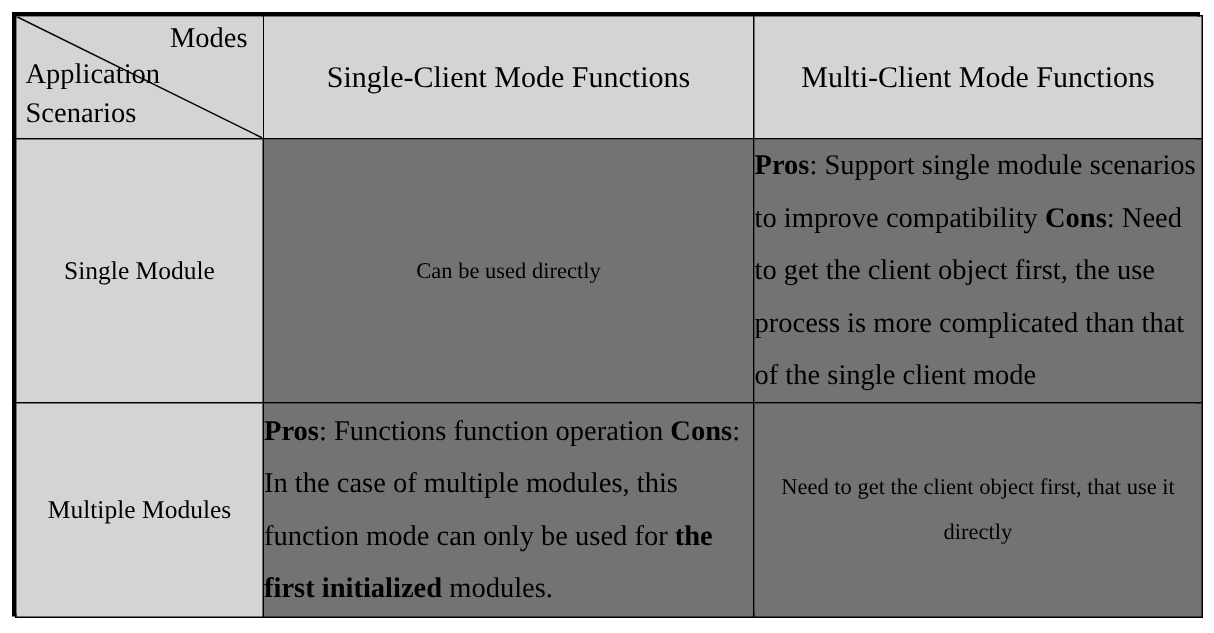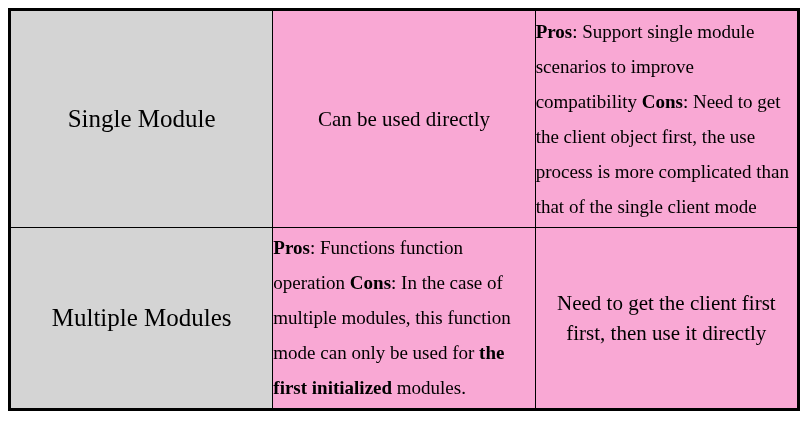--- a/index.html
+++ b/index.html
@@ -41,21 +41,21 @@
 
   .col-row-label { width: 164px; }
   .col-single    { width: 326px; }
   .col-multi     { width: 298px; }
 
   .row-header { height: 82px; }
   .row-single { height: 176px; }
   .row-multi  { height: 143px; }
 
   .shaded { background: #d4d4d4; }
-  .plain  { background: #f9a8d4; }
+  .plain  { background: #737373; }
 
   
   .corner-cell {
     position: relative;
     overflow: hidden;
   }
   .corner-diagonal {
     position: absolute;
     left: 0; top: 0;
     width: 100%; height: 100%;
@@ -89,58 +89,70 @@
   
   .col-head {
     text-align: center;
     font-size: 20px;
     line-height: 26px;
   }
 
   
   .row-label {
     text-align: center;
-    font-size: 25px;
+    font-size: 17px;
     line-height: 26px;
   }
 
   
   .cell-centered {
     text-align: center;
-    font-size: 21px;
+    font-size: 15px;
     line-height: 30px;
     padding: 4px 12px;
   }
   .cell-para {
     text-align: left;
     font-size: 19px;
     line-height: 35px;
     padding: 8px 6px 8px 10px;
   }
   .cell-para b { font-weight: bold; }
 </style>
 </head>
 <body>
 
 <div class="table-wrap">
   <table class="matrix">
     <tbody>
+      <tr class="row-header">
+        <td class="col-row-label shaded corner-cell">
+          <svg class="corner-diagonal" viewBox="0 0 164 82" preserveAspectRatio="none">
+            <line x1="0" y1="0" x2="164" y2="82" stroke="#000000" stroke-width="1"></line>
+          </svg>
+          <span class="corner-modes">Modes</span>
+          <span class="corner-app">Application</span>
+          <span class="corner-scen">Scenarios</span>
+        </td>
+        <td class="col-single shaded col-head">Single-Client Mode Functions</td>
+        <td class="col-multi shaded col-head">Multi-Client Mode Functions</td>
+      </tr>
 
       <tr class="row-single">
         <td class="shaded row-label">Single Module</td>
         <td class="plain cell-centered">Can be used directly</td>
         <td class="plain cell-para">
           <b>Pros</b><span>: Support single module scenarios to improve compatibility</span>
           <b>Cons</b><span>: Need to get the client object first, the use process is more complicated than that of the single client mode</span>
         </td>
       </tr>
 
       <tr class="row-multi">
         <td class="shaded row-label">Multiple Modules</td>
         <td class="plain cell-para">
           <b>Pros</b><span>: Functions function operation</span>
           <b>Cons</b><span>: In the case of multiple modules, this function mode can only be used for </span><b>the first initialized</b><span> modules.</span>
         </td>
-        <td class="plain cell-centered">Need to get the client first first, then use it directly</td>
+        <td class="plain cell-centered">Need to get the client object first, that use it directly</td>
       </tr>
     </tbody>
   </table>
 </div>
 
 </body></html>

